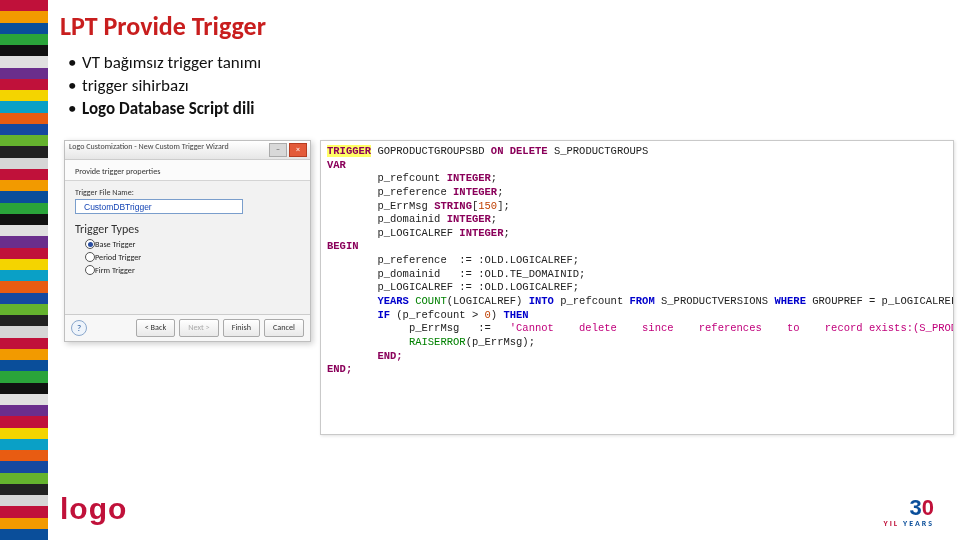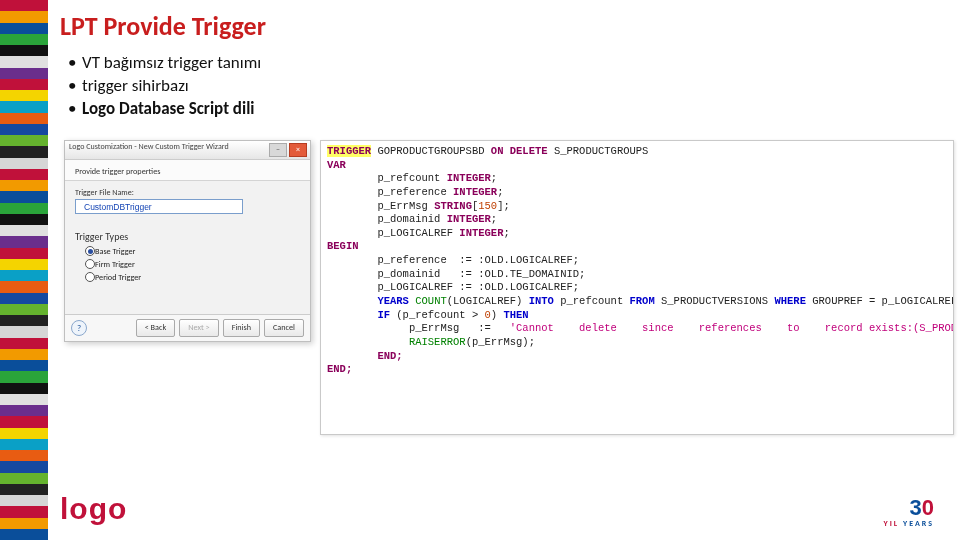--- a/index.html
+++ b/index.html
@@ -84,21 +84,21 @@
   }
   .wiz-label { font-size: 8px; color: #333; margin-bottom: 2px; }
   .wiz-input {
     width: 150px; height: 13px;
     border: 1px solid #7a9ecc;
     background: #fff;
     color: #1545b5;
     font-size: 8.5px;
     padding: 0 8px;
   }
-  .wiz-group-title { margin-top: 16px; font-size: 10px; color:#333;}
+  .wiz-group-title { margin-top: 8px; font-size: 12px; color:#333;}
   .radio-row { display:flex; align-items:center; gap:0; margin: 3px 0 3px 10px; font-size:8.2px;}
   .radio {
     width: 8px; height: 8px; border: 1px solid #555; border-radius: 50%;
     display:inline-block; position:relative; background:#fff;
   }
   .radio.sel::after{
     content:""; position:absolute; left:1.5px; top:1.5px;
     width:5px; height:5px; background:#2a4ea0; border-radius:50%;
   }
   .wiz-footer {
@@ -250,25 +250,25 @@
     <div class="wiz-label">Trigger File Name:</div>
     <input class="wiz-input" value="CustomDBTrigger" style="">
     <div class="wiz-group-title">Trigger Types</div>
 
     <div class="radio-row">
       <span class="radio sel"></span>
       <span>Base Trigger</span>
     </div>
     <div class="radio-row">
       <span class="radio"></span>
-      <span>Firm Trigger</span>
+      <span>Period Trigger</span>
     </div>
     <div class="radio-row">
       <span class="radio"></span>
-      <span>Period Trigger</span>
+      <span>Firm Trigger</span>
     </div>
   </div>
   <div class="wiz-footer">
     <div class="wiz-help">?</div>
     <div class="btn">&lt; Back</div>
     <div class="btn disabled">Next &gt;</div>
     <div class="btn">Finish</div>
     <div class="btn">Cancel</div>
   </div>
 </div>

